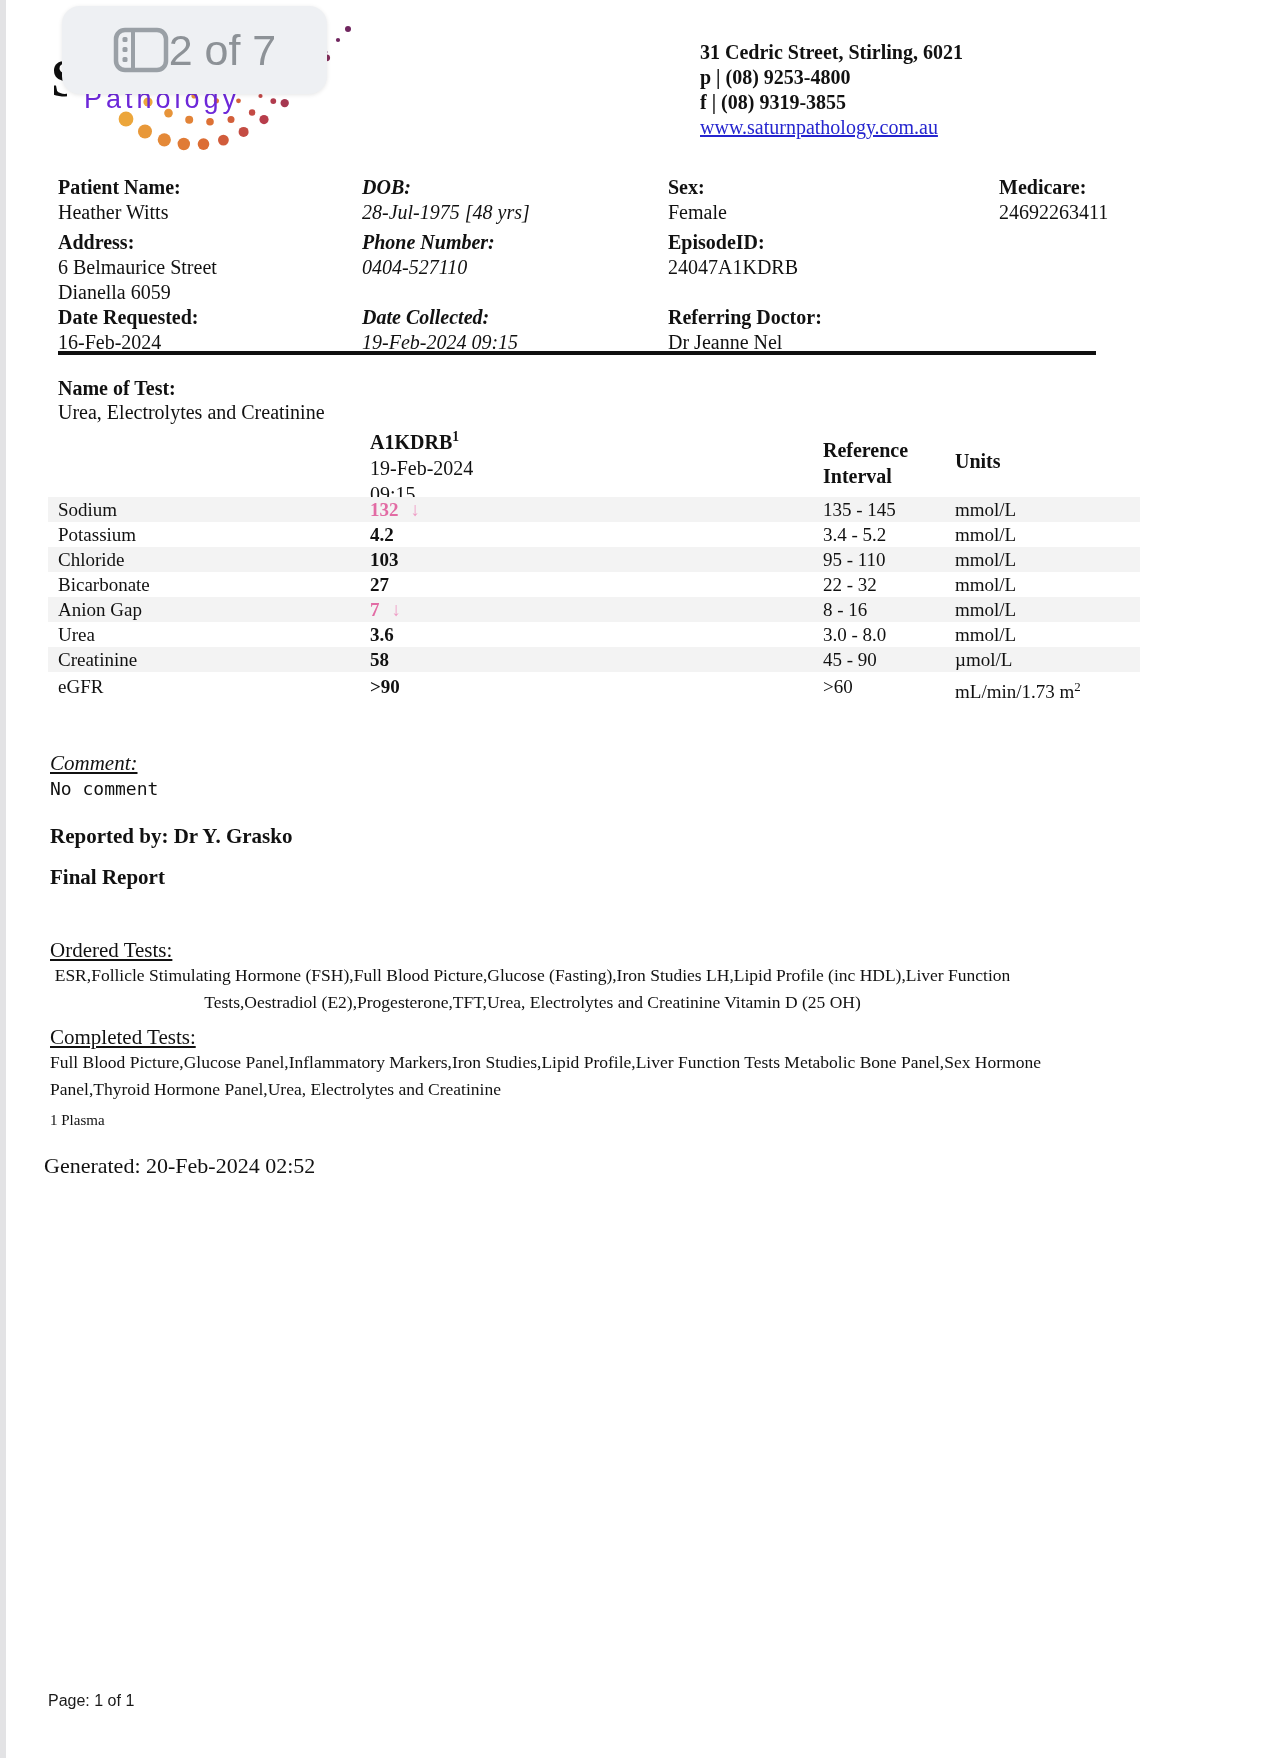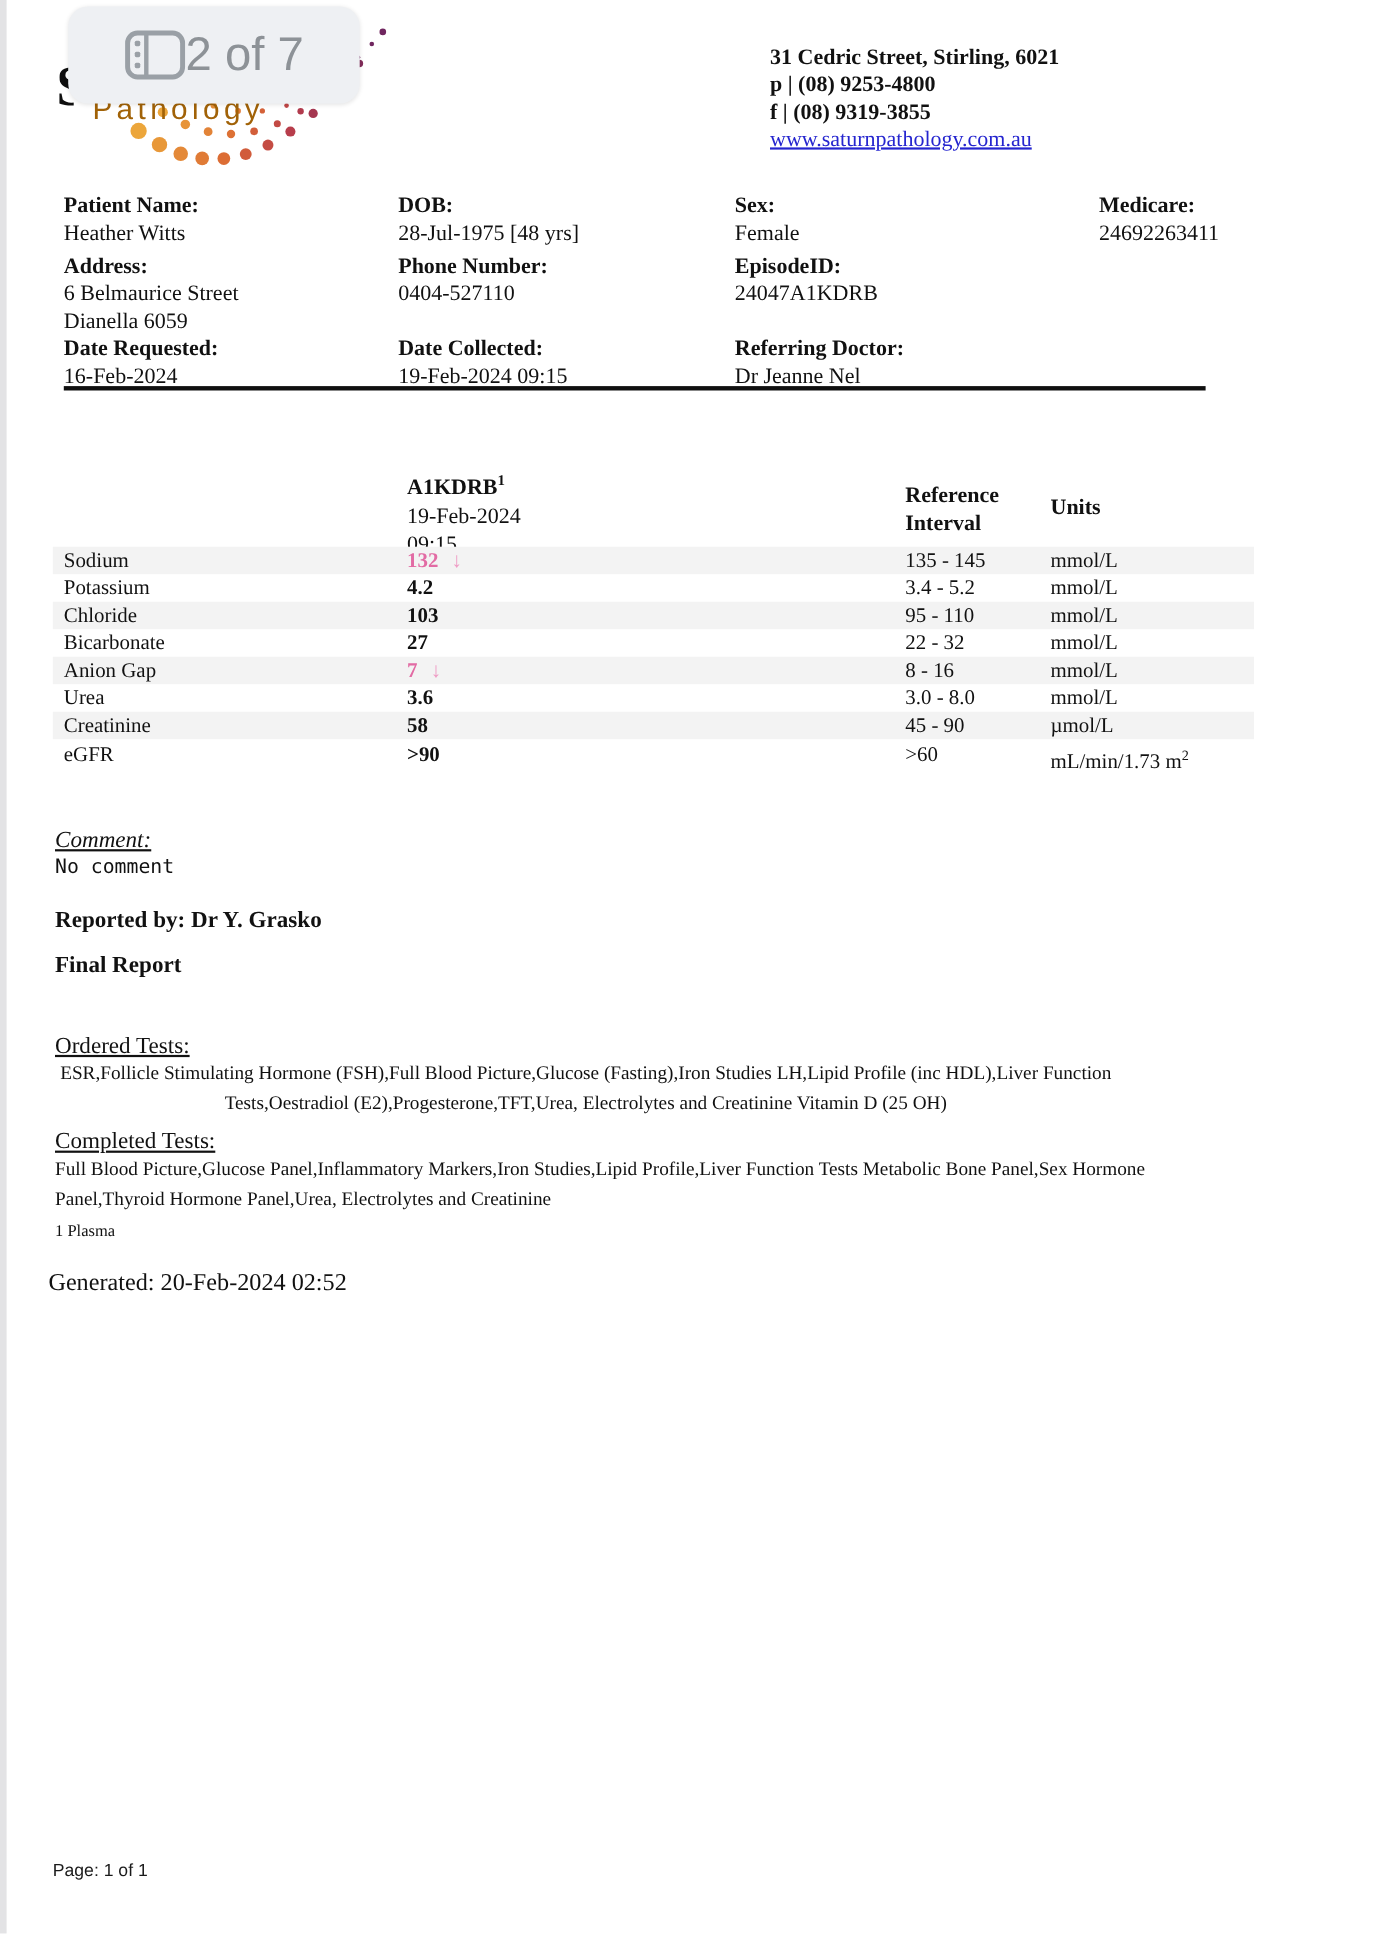--- a/index.html
+++ b/index.html
@@ -14,21 +14,21 @@
   }
   .edge-strip{position:absolute;left:0;top:0;width:6px;height:1758px;background:#e3e3e5;}
 
   
   .logo-fragment{position:absolute;left:54px;top:54px;width:13px;height:50px;overflow:hidden;}
   .logo-fragment span{font-family:"Liberation Serif",serif;font-weight:bold;font-size:52px;line-height:50px;color:#0e0e0e;margin-left:-3px;display:block;}
   #logo-dots{position:absolute;left:48px;top:14px;}
   .logo-text{
     position:absolute;left:84px;top:84px;
     font-family:"Liberation Sans",sans-serif;
-    font-size:27px;letter-spacing:4px;color:#a16207;
+    font-size:27px;letter-spacing:4px;color:#6d28d9;
   }
 
   
   .page-badge{
     position:absolute;left:62px;top:6px;width:265px;height:88px;
     background:#eef0f3;border-radius:18px;
     box-shadow:0 1px 4px rgba(0,0,0,0.10);
     display:flex;align-items:center;justify-content:center;
     font-family:"Liberation Sans",sans-serif;
     font-size:43px;color:var(--badge-text,#8d9297);
@@ -37,21 +37,21 @@
 
   
   .contact{position:absolute;left:700px;top:40px;font-size:20px;line-height:25px;font-weight:bold;}
   .contact .website{font-weight:normal;color:var(--link,#2525cf);text-decoration:underline;cursor:pointer;}
 
   
   .pcell{position:absolute;font-size:20px;line-height:25px;}
   .pcell .lbl{font-weight:bold;}
   .pcell .val{white-space:pre-line;}
   .r1{top:175px;} .r2{top:230px;} .r3{top:305px;}
-  .col1{left:58px;} .col2{left:362px;} .col3{left:668px;} .col4{left:999px;}
+  .col1{left:58px;} .col2{left:362px;font-style:italic;} .col3{left:668px;} .col4{left:999px;}
 
   .rule{position:absolute;left:58px;top:351px;width:1038px;height:4px;background:#101010;}
 
   .test-name-block{position:absolute;left:58px;top:376px;font-size:20px;line-height:24px;}
   .test-name-block .lbl{font-weight:bold;}
 
   
   .thead-episode{position:absolute;left:370px;top:424px;font-size:20px;line-height:26px;}
   .thead-episode .ep{font-weight:bold;}
   .thead-ref{position:absolute;left:823px;top:437px;width:105px;font-size:20px;line-height:26px;font-weight:bold;}
@@ -182,20 +182,24 @@
     <div class="lbl">Date Collected:</div>
     <div class="val">19-Feb-2024 09:15</div>
   </div>
   <div class="pcell r3 col3">
     <div class="lbl">Referring Doctor:</div>
     <div class="val">Dr Jeanne Nel</div>
   </div>
 
   <div class="rule"></div>
 
+  <div class="test-name-block">
+    <div class="lbl">Name of Test:</div>
+    <div>Urea, Electrolytes and Creatinine</div>
+  </div>
 
   <div class="thead-episode">
     <div class="ep"><span>A1KDRB</span><sup>1</sup></div>
     <div>19-Feb-2024</div>
     <div>09:15</div>
   </div>
   <div class="thead-ref">Reference Interval</div>
   <div class="thead-units">Units</div>
 
   <div id="rows">

